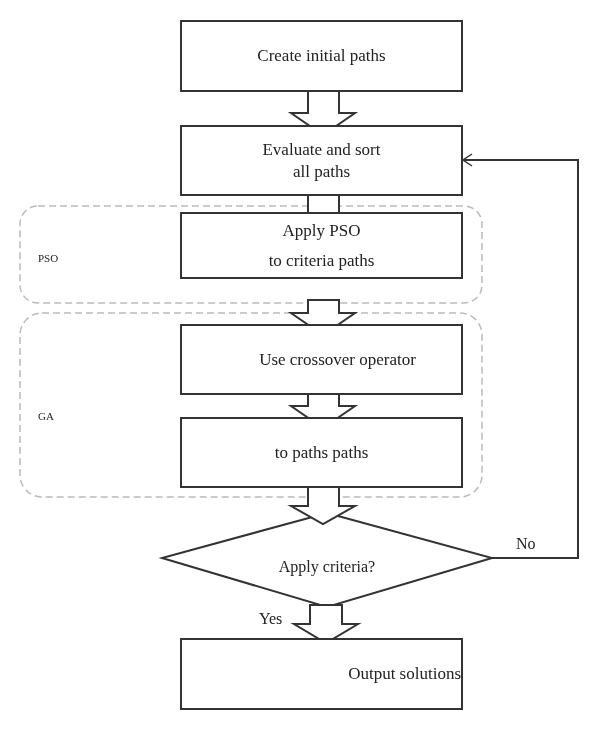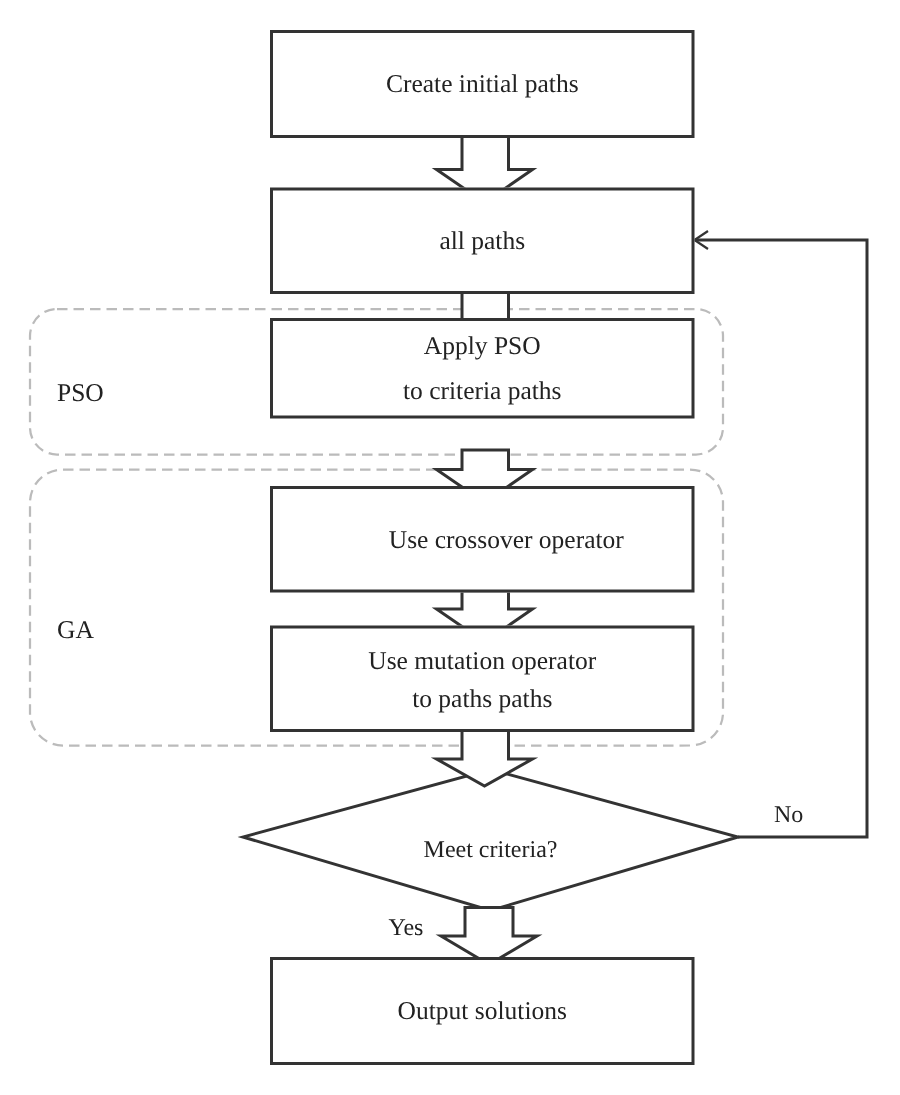--- a/index.html
+++ b/index.html
@@ -4,21 +4,21 @@
   <style>
     html, body { margin: 0; padding: 0; background: #ffffff; }
     body { width: 600px; height: 730px; position: relative; overflow: hidden;
            font-family: "Liberation Serif", "DejaVu Serif", serif; color: #222; }
     svg#diagram { position: absolute; left: 0; top: 0; }
     .box { position: absolute; border: 2px solid #333; background: #fff; box-sizing: border-box;
            display: flex; flex-direction: column; align-items: center; justify-content: center;
            text-align: center; font-size: 17px; line-height: 24px; }
     .box span { display: block; }
     .label { position: absolute; font-size: 16px; }
-    .group-label { position: absolute; font-size: 17px; }
+    .group-label { position: absolute; font-size: 11px; }
   </style>
 </head>
 <body>
 
 <svg id="diagram" width="600" height="730" viewBox="0 0 600 730">
 
   <rect x="20" y="206" width="462" height="97" rx="18" ry="18" fill="none" stroke="#bbbbbb" stroke-width="1.5" stroke-dasharray="7,4"></rect>
   <rect x="20" y="313" width="462" height="184" rx="22" ry="22" fill="none" stroke="#bbbbbb" stroke-width="1.5" stroke-dasharray="7,4"></rect>
 
   <g fill="#fff" stroke="#333" stroke-width="2" stroke-linejoin="miter">
@@ -36,40 +36,40 @@
 
   <polyline points="492,558 578,558 578,160 463,160" fill="none" stroke="#333" stroke-width="2"></polyline>
   <polyline points="472,154 463,160 472,166" fill="none" stroke="#333" stroke-width="1.5"></polyline>
 </svg>
 
 <div class="box" style="left:180px; top:20px; width:283px; height:72px;">
   <span>Create initial paths</span>
 </div>
 
 <div class="box" style="left:180px; top:125px; width:283px; height:71px; line-height:22px;">
+  <span>Evaluate and sort</span>
   <span>all paths</span>
 </div>
 
 <div class="box" style="left:180px; top:212px; width:283px; height:67px; line-height:30px;">
   <span>Apply PSO</span>
   <span>to criteria paths</span>
 </div>
 
 <div class="box" style="left:180px; top:324px; width:283px; height:71px; line-height:25px;padding-left:32px;">
   <span>Use crossover operator</span>
 </div>
 
 <div class="box" style="left:180px; top:417px; width:283px; height:71px; line-height:25px;">
-  <span>Use mutation operator</span>
   <span>to paths paths</span>
 </div>
 
-<div class="label" style="left:262px; top:558px; width:130px; text-align:center;">Meet criteria?</div>
+<div class="label" style="left:262px; top:558px; width:130px; text-align:center;">Apply criteria?</div>
 
-<div class="box" style="left:180px; top:638px; width:283px; height:72px;">
+<div class="box" style="left:180px; top:638px; width:283px; height:72px;align-items:flex-end;">
   <span>Output solutions</span>
 </div>
 
 <div class="group-label" style="left:38px; top:252px;">PSO</div>
 <div class="group-label" style="left:38px; top:398px;margin-top:12px;">GA</div>
 
 <div class="label" style="left:516px; top:535px;">No</div>
 <div class="label" style="left:259px; top:610px;">Yes</div>
 
 </body></html>

